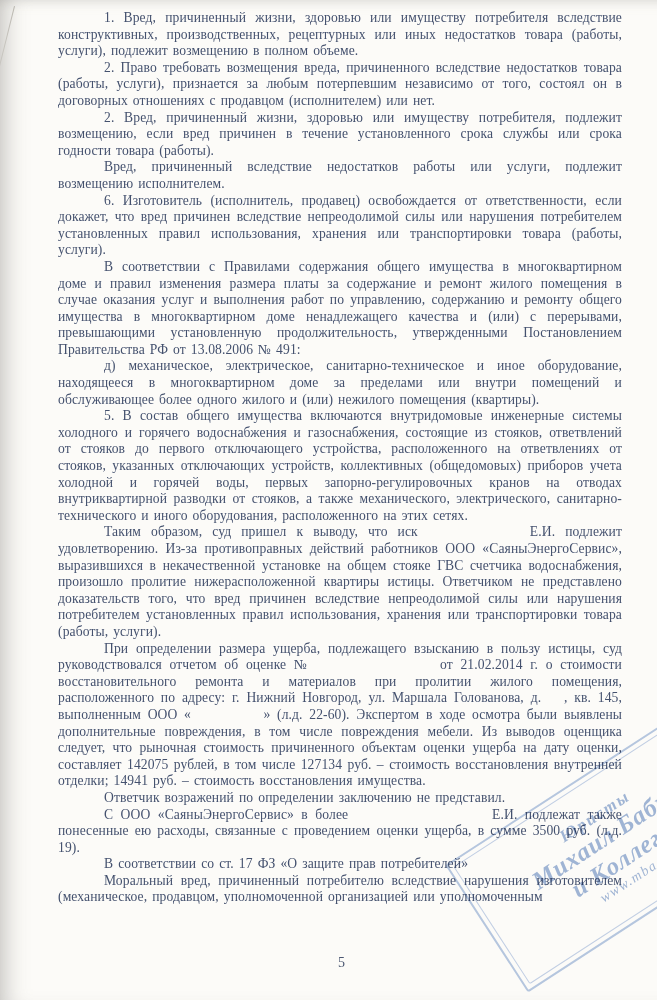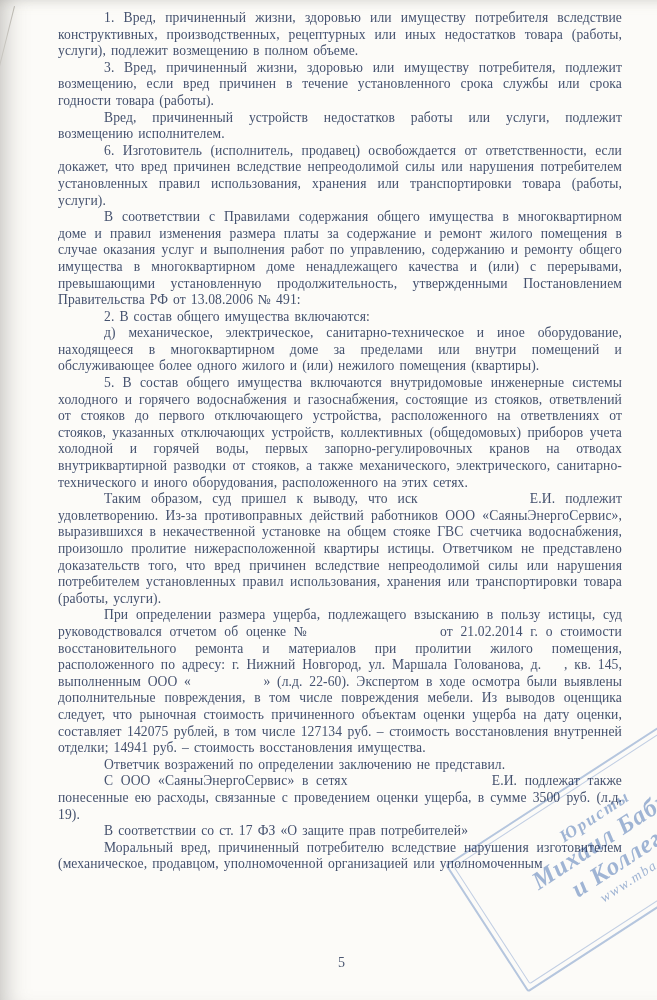--- a/index.html
+++ b/index.html
@@ -62,31 +62,31 @@
 </style>
 </head>
 <body>
 
 <div class="page">
 
   <div class="scan-line"></div>
 
   <div class="body-text" id="paragraphs">
       <p><span class="seg">1. Вред, причиненный жизни, здоровью или имуществу потребителя вследствие конструктивных, производственных, рецептурных или иных недостатков товара (работы, услуги), подлежит возмещению в полном объеме.</span> </p>
-      <p><span class="seg">3. Вред, причиненный жизни, здоровью или имуществу потребителя, подлежит возмещению, если вред причинен в течение установленного срока службы или срока годности товара (работы).</span> </p>
-      <p><span class="seg">Вред, причиненный устройств недостатков работы или услуги, подлежит возмещению исполнителем.</span> </p>
+      <p><span class="seg">2. Право требовать возмещения вреда, причиненного вследствие недостатков товара (работы, услуги), признается за любым потерпевшим независимо от того, состоял он в договорных отношениях с продавцом (исполнителем) или нет.</span> </p>
+      <p><span class="seg">2. Вред, причиненный жизни, здоровью или имуществу потребителя, подлежит возмещению, если вред причинен в течение установленного срока службы или срока годности товара (работы).</span> </p>
+      <p><span class="seg">Вред, причиненный вследствие недостатков работы или услуги, подлежит возмещению исполнителем.</span> </p>
       <p><span class="seg">6. Изготовитель (исполнитель, продавец) освобождается от ответственности, если докажет, что вред причинен вследствие непреодолимой силы или нарушения потребителем установленных правил использования, хранения или транспортировки товара (работы, услуги).</span> </p>
       <p><span class="seg">В соответствии с Правилами содержания общего имущества в многоквартирном доме и правил изменения размера платы за содержание и ремонт жилого помещения в случае оказания услуг и выполнения работ по управлению, содержанию и ремонту общего имущества в многоквартирном доме ненадлежащего качества и (или) с перерывами, превышающими установленную продолжительность, утвержденными Постановлением Правительства РФ от 13.08.2006 № 491:</span> </p>
-      <p><span class="seg">2. В состав общего имущества включаются:</span> </p>
       <p><span class="seg">д) механическое, электрическое, санитарно-техническое и иное оборудование, находящееся в многоквартирном доме за пределами или внутри помещений и обслуживающее более одного жилого и (или) нежилого помещения (квартиры).</span> </p>
       <p><span class="seg">5. В состав общего имущества включаются внутридомовые инженерные системы холодного и горячего водоснабжения и газоснабжения, состоящие из стояков, ответвлений от стояков до первого отключающего устройства, расположенного на ответвлениях от стояков, указанных отключающих устройств, коллективных (общедомовых) приборов учета холодной и горячей воды, первых запорно-регулировочных кранов на отводах внутриквартирной разводки от стояков, а также механического, электрического, санитарно-технического и иного оборудования, расположенного на этих сетях.</span> </p>
       <p><span class="seg">Таким образом, суд пришел к выводу, что иск</span> <span class="gap" style="width: 95px;"></span> <span class="seg">Е.И. подлежит удовлетворению. Из-за противоправных действий работников ООО «СаяныЭнергоСервис», выразившихся в некачественной установке на общем стояке ГВС счетчика водоснабжения, произошло пролитие нижерасположенной квартиры истицы. Ответчиком не представлено доказательств того, что вред причинен вследствие непреодолимой силы или нарушения потребителем установленных правил использования, хранения или транспортировки товара (работы, услуги).</span> </p>
       <p><span class="seg">При определении размера ущерба, подлежащего взысканию в пользу истицы, суд руководствовался отчетом об оценке №</span> <span class="gap" style="width: 118px;"></span> <span class="seg">от 21.02.2014 г. о стоимости восстановительного ремонта и материалов при пролитии жилого помещения, расположенного по адресу: г. Нижний Новгород, ул. Маршала Голованова, д.</span> <span class="gap" style="width: 12px;"></span> <span class="seg">, кв. 145, выполненным ООО «</span> <span class="gap" style="width: 62px;"></span> <span class="seg">» (л.д. 22-60). Экспертом в ходе осмотра были выявлены дополнительные повреждения, в том числе повреждения мебели. Из выводов оценщика следует, что рыночная стоимость причиненного объектам оценки ущерба на дату оценки, составляет 142075 рублей, в том числе 127134 руб. – стоимость восстановления внутренней отделки; 14941 руб. – стоимость восстановления имущества.</span> </p>
       <p><span class="seg">Ответчик возражений по определении заключению не представил.</span> </p>
-      <p><span class="seg">С ООО «СаяныЭнергоСервис» в сетях</span> <span class="gap" style="width: 132px;"></span> <span class="seg">Е.И. подлежат также понесенные ею расходы, связанные с проведением оценки ущерба, в сумме 3500 руб. (л.д. 19).</span> </p>
+      <p><span class="seg">С ООО «СаяныЭнергоСервис» в более</span> <span class="gap" style="width: 132px;"></span> <span class="seg">Е.И. подлежат также понесенные ею расходы, связанные с проведением оценки ущерба, в сумме 3500 руб. (л.д. 19).</span> </p>
       <p><span class="seg">В соответствии со ст. 17 ФЗ «О защите прав потребителей»</span> </p>
       <p><span class="seg">Моральный вред, причиненный потребителю вследствие нарушения изготовителем (механическое, продавцом, уполномоченной организацией или уполномоченным</span> </p>
     </div>
 
   <div class="watermark" id="watermark">
     <div class="inner"></div>
   <div class="wm-line wm-0">Юристы</div>
       <div class="wm-line wm-1">Михаил Бабин</div>
       <div class="wm-line wm-2">и Коллеги</div>
       <div class="wm-line wm-3">www.mba…</div>

